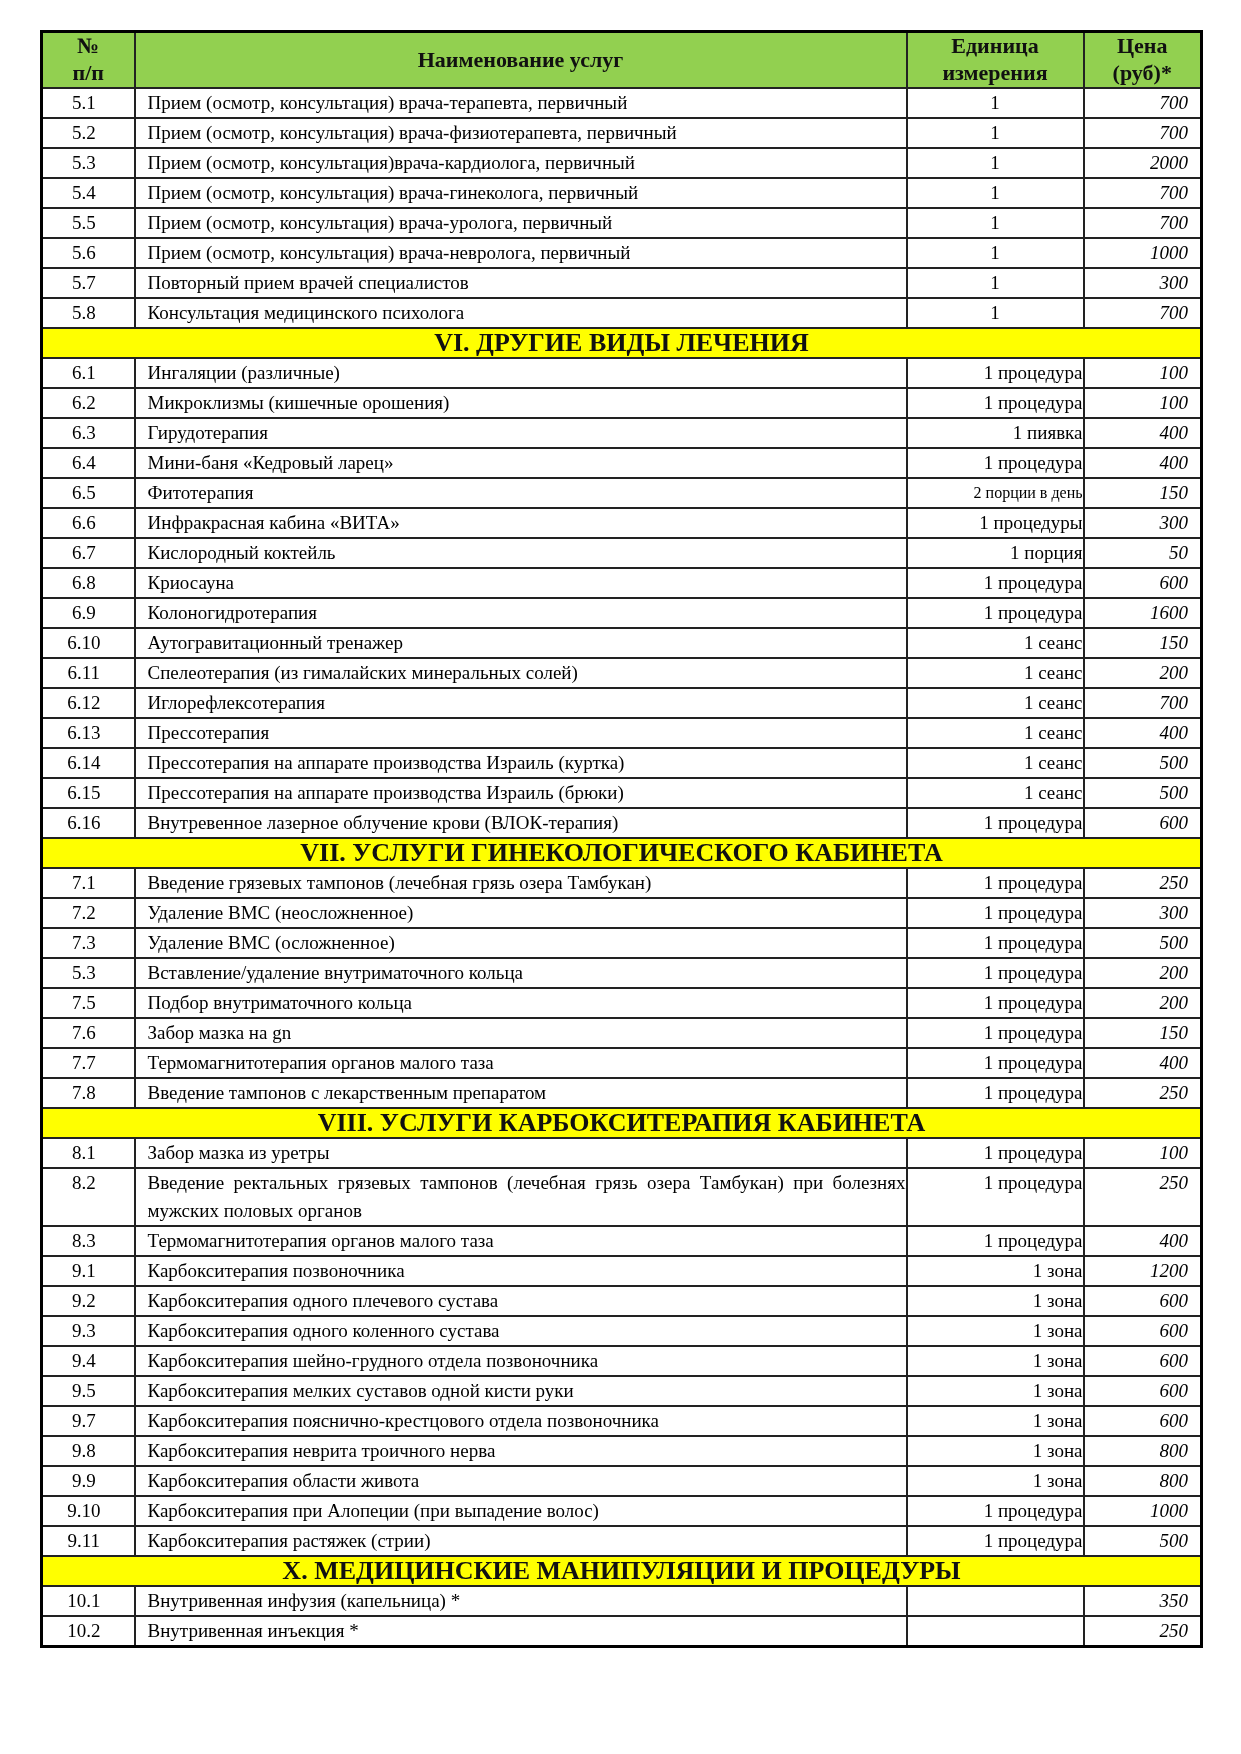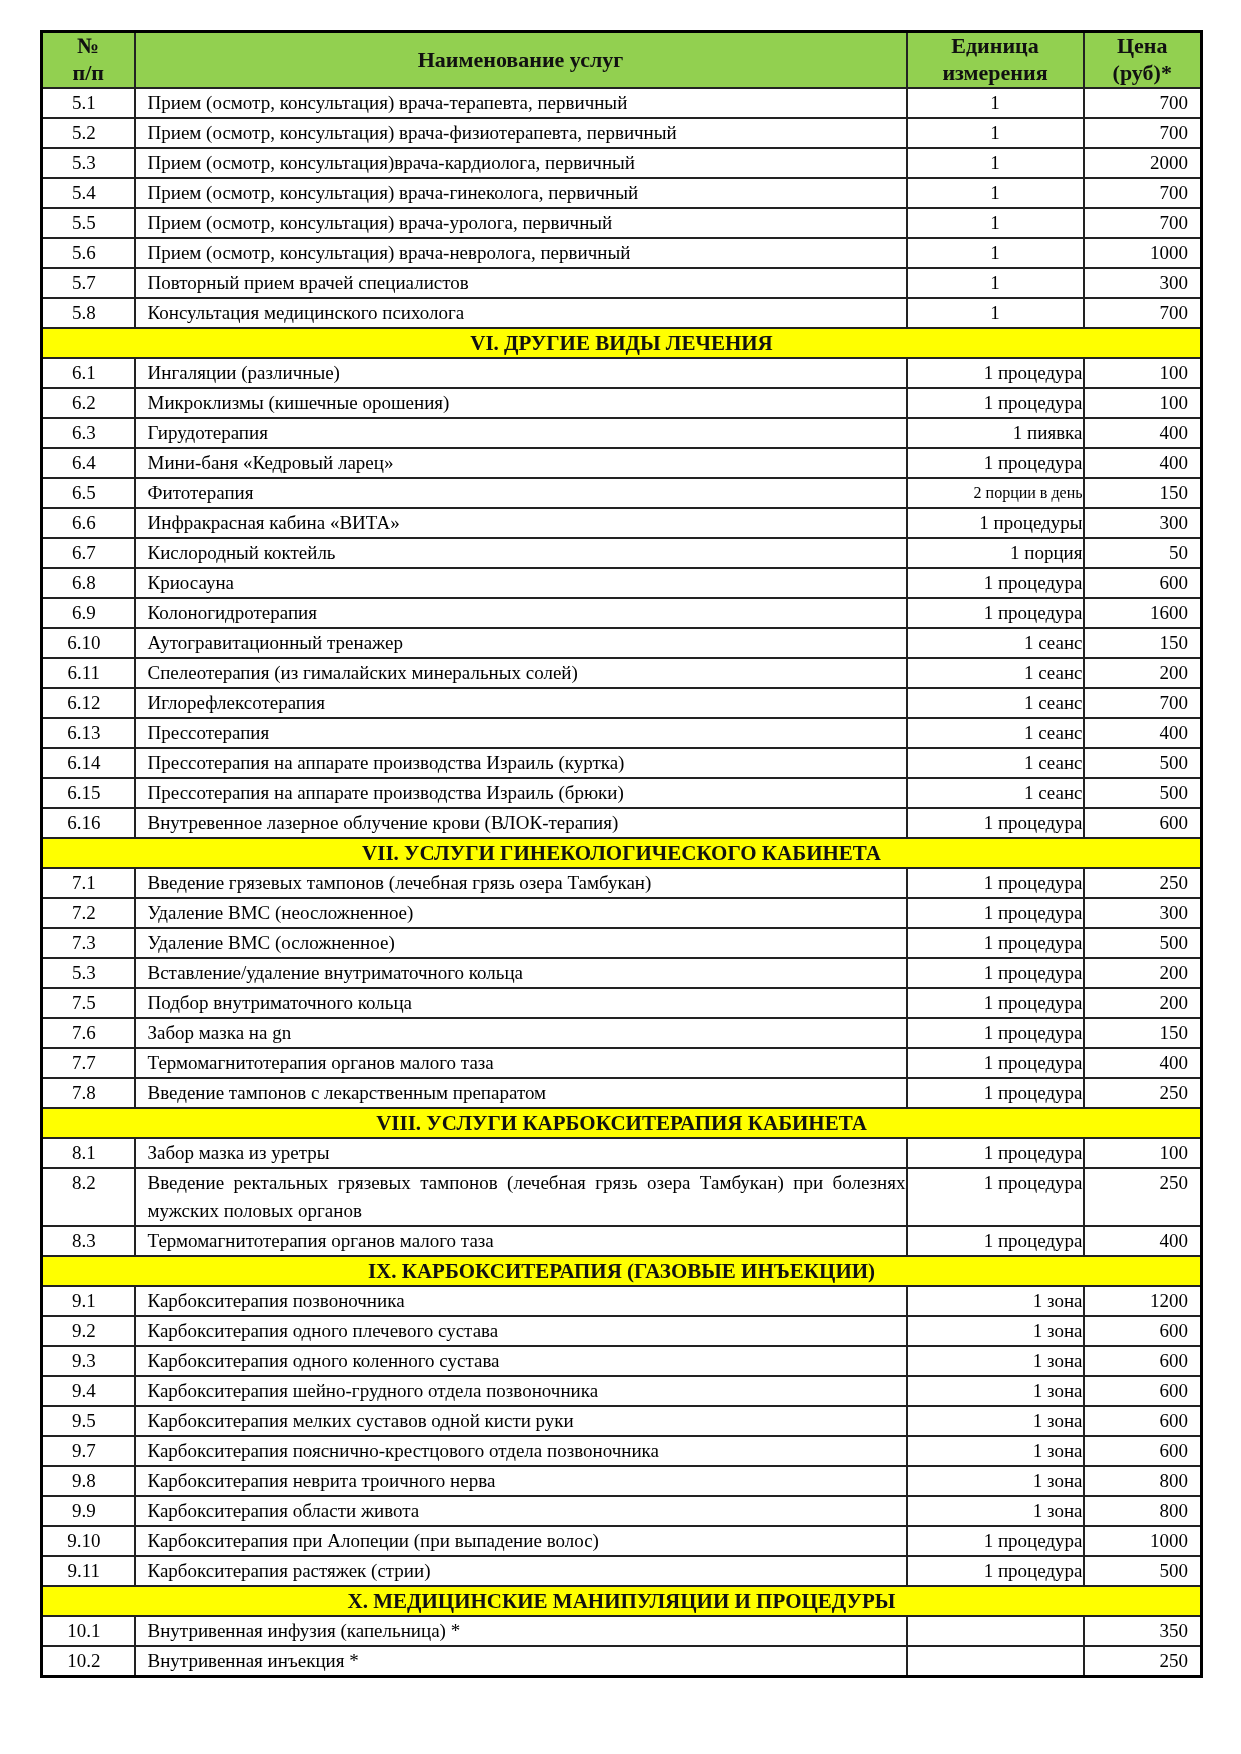--- a/index.html
+++ b/index.html
@@ -50,26 +50,26 @@
     color: #000000;
     background: #ffffff;
     padding: 0;
   }
   td.c-num   { text-align: center;  padding-right: 9px; }
   td.c-name  { text-align: left;   padding-left: 12px; padding-right: 0; }
   td.c-name.justify { text-align: justify; }
   td.c-unit  { text-align: right;   padding-left: 14px; }
   td.c-unit.center { text-align: center; padding-left: 0; }
   td.c-unit.small  { font-size: 16px; padding-left: 8px; margin-top: 27px; }
-  td.c-price { text-align: right;  padding-right: 12px; }
+  td.c-price { text-align: right;  padding-right: 12px; font-style: italic; }
   td.section-cell {
     background: var(--section-bg, #FFFF00);
     text-align: center;
     font-weight: bold;
-    font-size: 21px;
+    font-size: 26px;
     line-height: 28px;
     color: #111111;
     padding: 0;
   }
 </style>
 </head>
 <body>
 
 <div class="page">
   <table class="price-table">
@@ -304,23 +304,20 @@
           <td class="c-unit">1 процедура</td>
           <td class="c-price">250</td>
         </tr>
         <tr>
           <td class="c-num">8.3</td>
           <td class="c-name">Термомагнитотерапия органов малого таза</td>
           <td class="c-unit">1 процедура</td>
           <td class="c-price">400</td>
         </tr>
         <tr>
-          <td colspan="4" class="section-cell">IX. КАРБОКСИТЕРАПИЯ (ГАЗОВЫЕ ИНЪЕКЦИИ)</td>
-        </tr>
-        <tr>
           <td class="c-num">9.1</td>
           <td class="c-name">Карбокситерапия позвоночника</td>
           <td class="c-unit">1 зона</td>
           <td class="c-price">1200</td>
         </tr>
         <tr>
           <td class="c-num">9.2</td>
           <td class="c-name">Карбокситерапия одного плечевого сустава</td>
           <td class="c-unit">1 зона</td>
           <td class="c-price">600</td>

